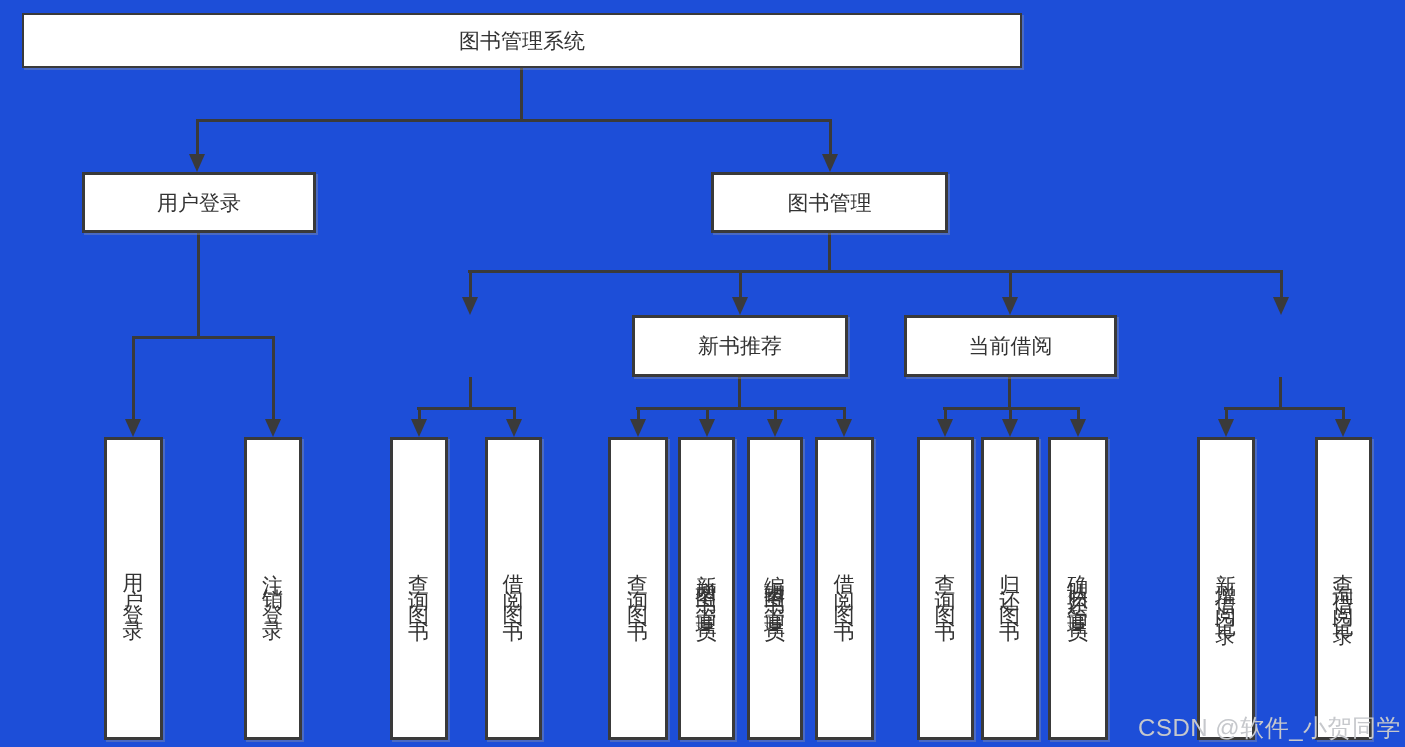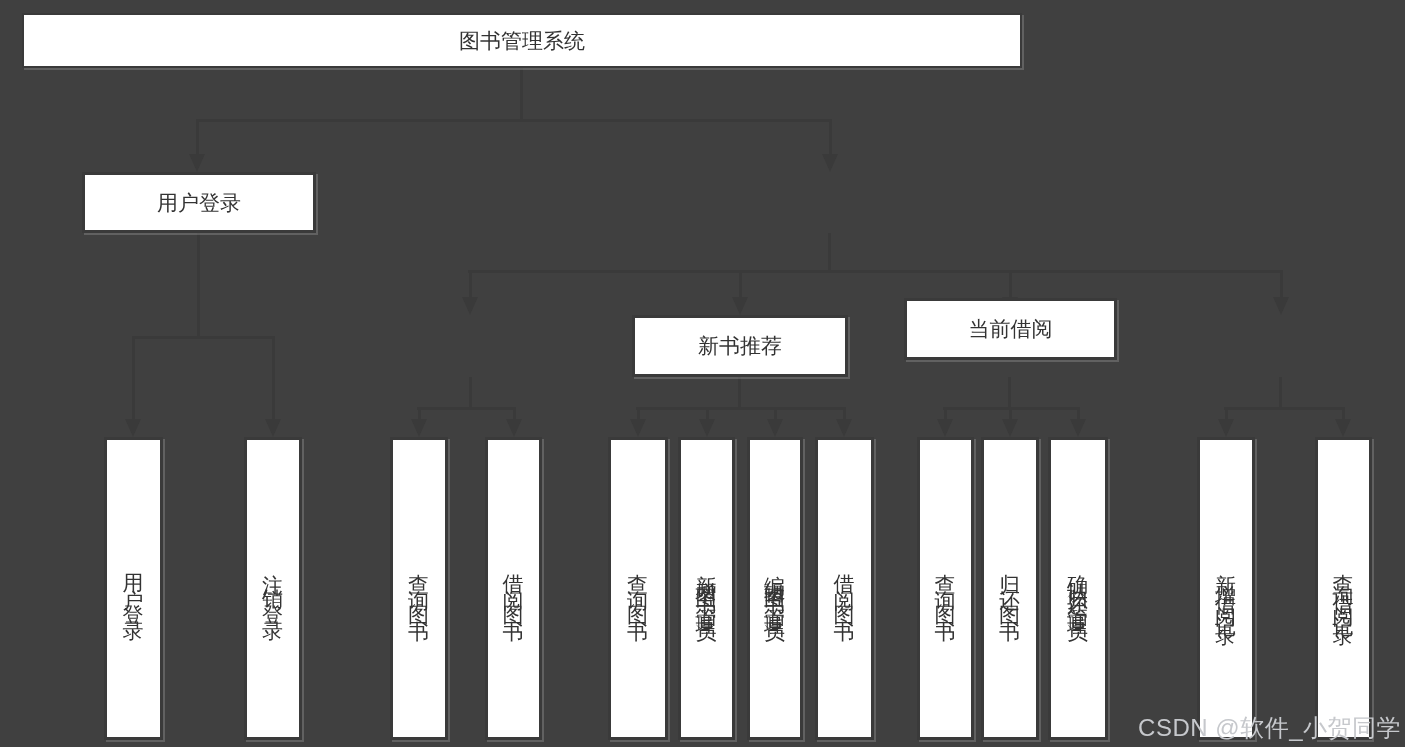--- a/index.html
+++ b/index.html
@@ -1,18 +1,18 @@
 <!DOCTYPE html>
 <html><head>
 <meta charset="utf-8">
 <style>
   :root{ --line:#3a3a3a; --text:#333333; }
   html,body{margin:0;padding:0;background:#ffffff;}
   body{font-family:"Liberation Sans", sans-serif;}
-  .canvas{position:relative;width:1405px;height:747px;background:#404040;overflow:hidden;}
+  .canvas{position:relative;width:1405px;height:747px;background:#1d4ed8;overflow:hidden;}
 
   
   .node{
     position:absolute;
     background:#ffffff;
     border:3px solid var(--line);
     box-sizing:border-box;
     display:flex;align-items:center;justify-content:center;
     color:var(--text);
     font-size:21px;
@@ -60,20 +60,23 @@
       <i class="head"></i>
     </div>
   <div class="arrow" style="left:822px;top:119px;height:53px">
       <i class="stem"></i>
       <i class="head"></i>
     </div>
 
   <div class="node" style="left:82px;top:172px;width:234px;height:61px">
     <span>用户登录</span>
   </div>
+  <div class="node" style="left:711px;top:172px;width:237px;height:61px">
+    <span>图书管理</span>
+  </div>
 
   <div class="vline" style="left:197px;top:233px;height:106px"></div>
   <div class="hline" style="left:132px;top:336px;width:143px"></div>
   <div class="arrow" style="left:125px;top:336px;height:101px">
       <i class="stem"></i>
       <i class="head"></i>
     </div>
   <div class="arrow" style="left:265px;top:336px;height:101px">
       <i class="stem"></i>
       <i class="head"></i>
@@ -94,21 +97,21 @@
       <i class="head"></i>
     </div>
   <div class="arrow" style="left:1273px;top:270px;height:45px">
       <i class="stem"></i>
       <i class="head"></i>
     </div>
 
   <div class="node" style="left:632px;top:315px;width:216px;height:62px">
     <span>新书推荐</span>
   </div>
-  <div class="node" style="left:904px;top:298px;width:213px;height:62px">
+  <div class="node" style="left:904px;top:315px;width:213px;height:62px">
     <span>当前借阅</span>
   </div>
 
   <div class="vline" style="left:469px;top:377px;height:33px"></div>
   <div class="hline" style="left:417px;top:407px;width:99px"></div>
   <div class="arrow" style="left:411px;top:407px;height:30px">
       <i class="stem"></i>
       <i class="head"></i>
     </div>
   <div class="arrow" style="left:506px;top:407px;height:30px">

